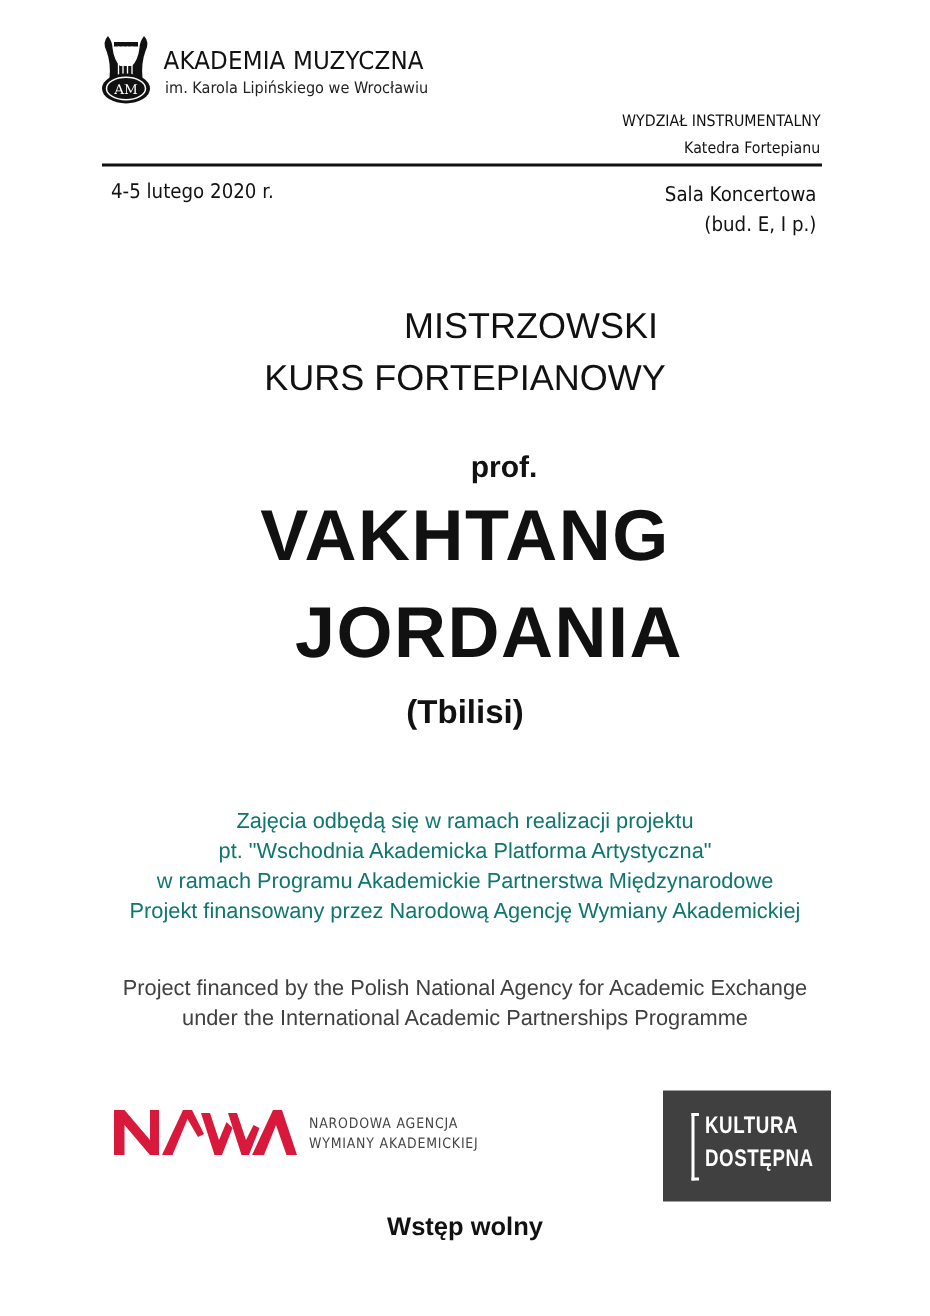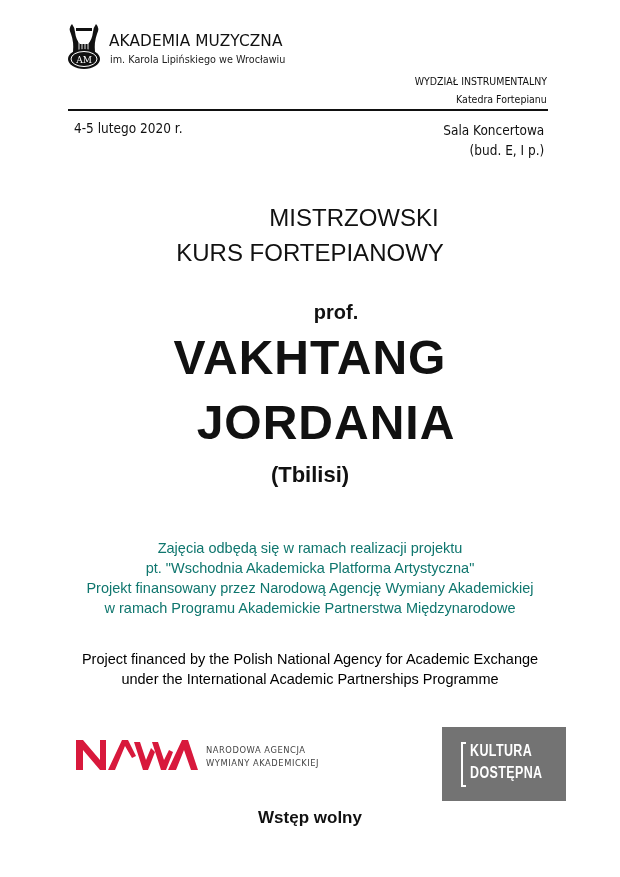--- a/index.html
+++ b/index.html
@@ -26,26 +26,26 @@
 
   .center { left: 0; width: 620px; text-align: center; }
   #title1 { top: 203px; font-size: 24px; line-height: 30px; margin-left: 44px; }
   #title2 { top: 238px; font-size: 24px; line-height: 30px; }
   #prof { top: 301px; font-size: 20px; font-weight: bold; padding-left: 26px; }
   #name1 { top: 330px; font-size: 48px; font-weight: bold; letter-spacing: 1px; line-height: 56px; }
   #name2 { top: 395px; font-size: 48px; font-weight: bold; letter-spacing: 1px; line-height: 56px; margin-left: 16px; }
   #city { top: 462px; font-size: 22px; font-weight: bold; }
 
   #polish-info { top: 538px; font-size: 14.5px; line-height: 20px; color: #0f766e; }
-  #english-info { top: 649px; font-size: 14.5px; line-height: 20px; color: #000000; }
+  #english-info { top: 649px; font-size: 14.5px; line-height: 20px; color: #404040; }
 
   #nawa-logo { left: 76px; top: 738px; width: 122px; height: 34px; }
   #nawa-text { left: 206px; top: 743px; font-size: 9.5px; line-height: 13px; color: #444; letter-spacing: 0.6px; font-family: "DejaVu Sans", sans-serif; white-space: nowrap; transform: scaleX(0.88); transform-origin: left; }
 
-  #kultura-box { left: 442px; top: 727px; width: 124px; height: 74px; background: #737373; }
+  #kultura-box { left: 442px; top: 727px; width: 112px; height: 74px; background: #404040; }
   #kultura-bracket { left: 19px; top: 15px; width: 5px; height: 45px; border: 2.5px solid #fff; border-right: none; box-sizing: border-box; }
   #kultura-line1 { left: 28px; top: 15px; font-size: 16px; font-weight: bold; color: #fff; font-family: "Liberation Sans", sans-serif; letter-spacing: 0.5px; transform: scaleX(0.78); transform-origin: left; white-space: nowrap; }
   #kultura-line2 { left: 28px; top: 37px; font-size: 16px; font-weight: bold; color: #fff; font-family: "Liberation Sans", sans-serif; letter-spacing: 0.5px; transform: scaleX(0.78); transform-origin: left; white-space: nowrap; }
 
   #entry { top: 808px; font-size: 17px; font-weight: bold; }
 </style>
 </head>
 <body>
 
 <div class="abs" id="lyre">
@@ -78,22 +78,22 @@
 <div class="abs center" id="title1">MISTRZOWSKI</div>
 <div class="abs center" id="title2">KURS FORTEPIANOWY</div>
 <div class="abs center" id="prof">prof.</div>
 <div class="abs center" id="name1">VAKHTANG</div>
 <div class="abs center" id="name2">JORDANIA</div>
 <div class="abs center" id="city">(Tbilisi)</div>
 
 <div class="abs center" id="polish-info">
   <div>Zajęcia odbędą się w ramach realizacji projektu</div>
   <div>pt. "Wschodnia Akademicka Platforma Artystyczna"</div>
+  <div>w ramach Programu Akademickie Partnerstwa Międzynarodowe</div>
   <div>Projekt finansowany przez Narodową Agencję Wymiany Akademickiej</div>
-  <div>w ramach Programu Akademickie Partnerstwa Międzynarodowe</div>
 </div>
 <div class="abs center" id="english-info">
   <div>Project financed by the Polish National Agency for Academic Exchange</div>
   <div>under the International Academic Partnerships Programme</div>
 </div>
 
 <div class="abs" id="nawa-logo">
   <svg width="122" height="34" viewBox="0 0 122 34">
     <g fill="#d8193c">
 

